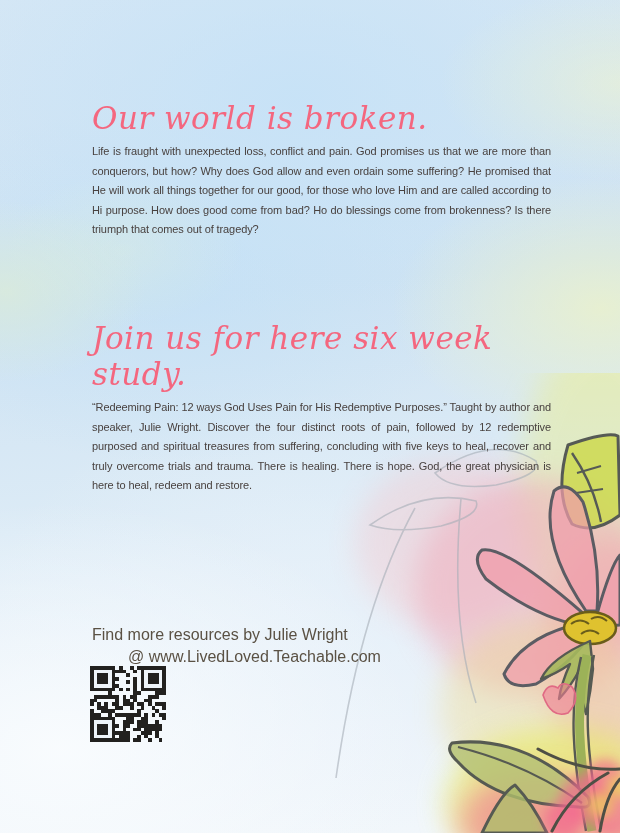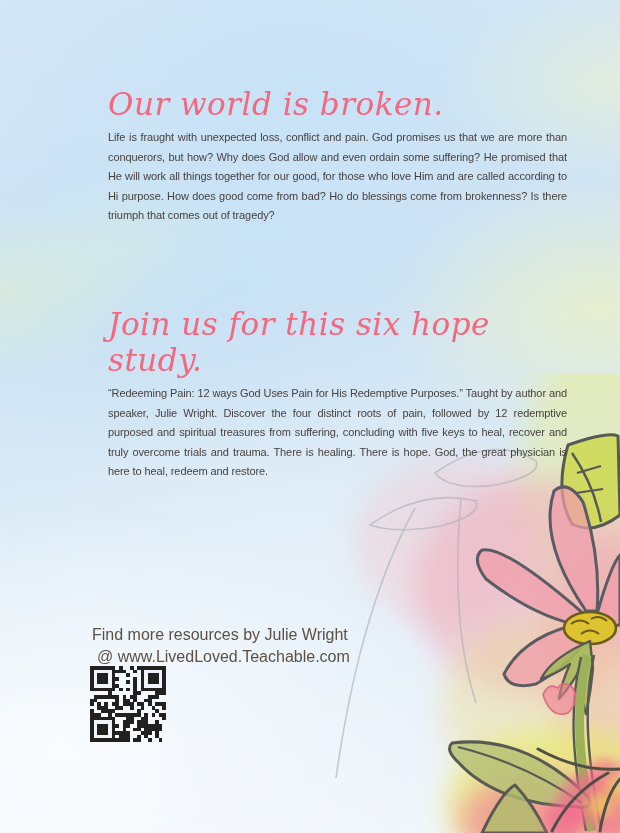--- a/index.html
+++ b/index.html
@@ -15,21 +15,21 @@
       radial-gradient(ellipse 300px 190px at 97% 37%, rgba(238,243,198,.75), rgba(238,243,198,0) 70%),
       radial-gradient(ellipse 200px 130px at 1% 35%, rgba(222,237,211,.65), rgba(222,237,211,0) 70%),
       radial-gradient(ellipse 170px 110px at 20% 30%, rgba(224,240,216,.35), rgba(224,240,216,0) 70%),
       radial-gradient(ellipse 520px 300px at 48% 12%, rgba(198,226,247,.9), rgba(198,226,247,0) 72%),
       radial-gradient(ellipse 430px 250px at 28% 34%, rgba(196,225,246,.8), rgba(196,225,246,0) 72%),
       radial-gradient(ellipse 480px 330px at 10% 90%, rgba(249,252,254,.95), rgba(249,252,254,0) 75%),
       radial-gradient(ellipse 430px 300px at 50% 74%, rgba(233,242,250,.7), rgba(233,242,250,0) 75%),
       linear-gradient(175deg, #d5e7f5 0%, #cfe3f3 35%, #dcebf6 60%, #ecf3fa 85%, #f2f7fb 100%);
   }
   .flower{position:absolute;right:0;bottom:0;pointer-events:none;}
-  .section{position:absolute;left:108px;width:459px;}
+  .section{position:absolute;left:92px;width:459px;margin-top:14px;}
   .sec-broken{top:86px;}
   .sec-study{top:306px;}
   .script-heading{
     margin:0 0 6px 0;
     font-family:"DejaVu Serif", serif;
     font-style:italic;
     font-weight:normal;
     font-size:31px;
     line-height:36px;
     letter-spacing:.5px;
@@ -40,21 +40,21 @@
     font-size:11px;
     line-height:19.5px;
     letter-spacing:-0.1px;
     color:#48413f;
     text-align:justify;
   }
   .footer{
     position:absolute;left:92px;top:624px;width:320px;
     font-size:16px;line-height:21.5px;color:#5a5144;
   }
-  .footer .line2{padding-left:5px;}
+  .footer .line2{padding-left:5px;text-align:center;}
   .qr{
     position:absolute;left:90px;top:666px;width:76px;height:76px;
   }
   .qr svg{display:block;width:100%;height:100%;}
 </style>
 </head>
 <body>
 
 <div class="page">
 
@@ -134,21 +134,21 @@
       </g>
     </g>
   </svg>
 
   <section class="section sec-broken">
     <h1 class="script-heading">Our world is broken.</h1>
     <p class="body-text">Life is fraught with unexpected loss, conflict and pain.  God promises us that we are more than conquerors, but how?  Why does God allow and even ordain some suffering?  He promised that He will work all things together for our good, for those who love Him and are called according to Hi purpose.  How does good come from bad?  Ho do blessings come from brokenness?  Is there triumph that comes out of tragedy?</p>
   </section>
 
   <section class="section sec-study">
-    <h1 class="script-heading">Join us for this six hope study.</h1>
+    <h1 class="script-heading">Join us for here six week study.</h1>
     <p class="body-text">“Redeeming Pain: 12 ways God Uses Pain for His Redemptive Purposes.”  Taught by author and speaker, Julie Wright.  Discover the four distinct roots of pain, followed by 12 redemptive purposed and spiritual treasures from suffering, concluding with five keys to heal, recover and truly overcome trials and trauma.  There is healing.  There is hope.  God, the great physician is here to heal, redeem and restore.</p>
   </section>
 
   <div class="footer">
     <div class="line1">Find more resources by Julie Wright</div>
     <div class="line2">@ www.LivedLoved.Teachable.com</div>
   </div>
 
   <div class="qr" id="qr">
       <svg viewBox="0 0 21 21" xmlns="http://www.w3.org/2000/svg" shape-rendering="crispEdges">

